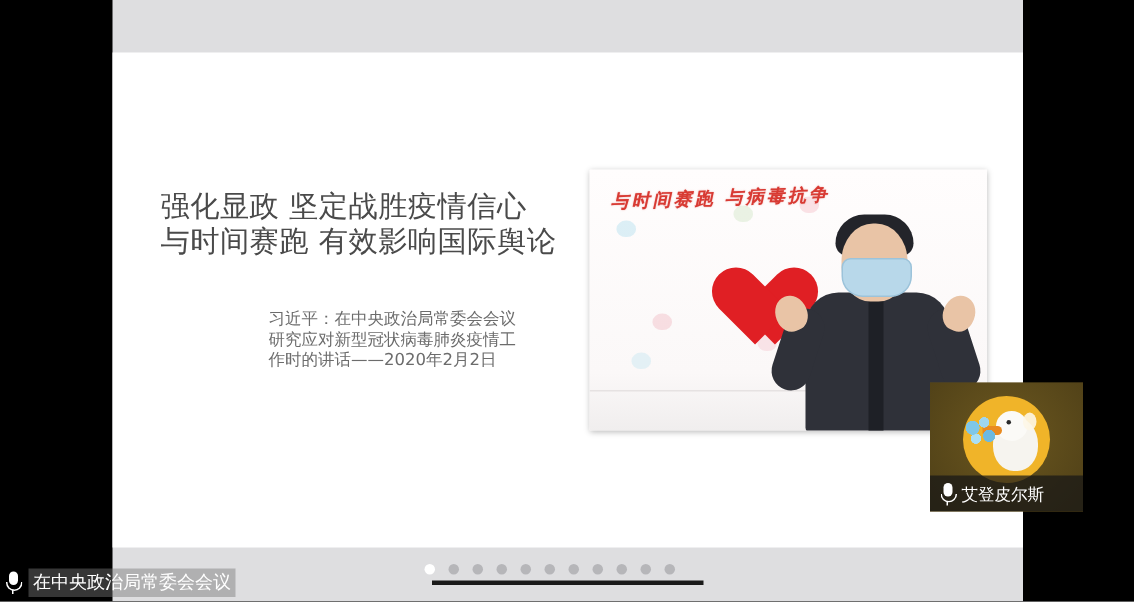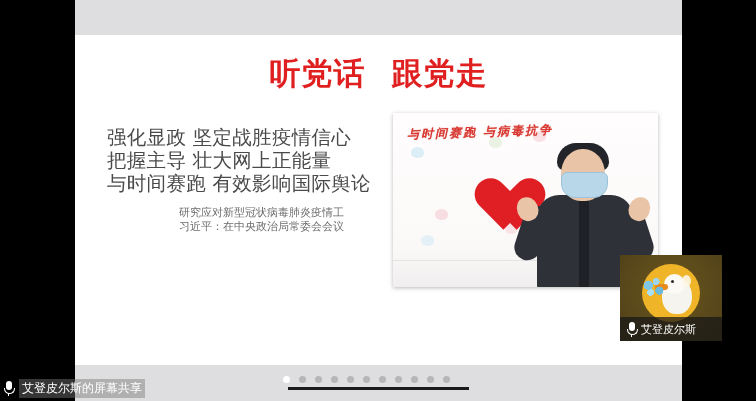--- a/index.html
+++ b/index.html
@@ -120,33 +120,30 @@
 </style>
 </head>
 <body>
 
 <div class="app">
 
   <div class="share-region"></div>
 
   <div class="slide">
 
-    <div class="slide-title">
-      <span>听党话</span><span class="gap"></span><span>跟党走</span>
-    </div>
 
     <div class="body-block">
       <div class="body-line">强化显政 坚定战胜疫情信心</div>
-      <div class="body-line">把握主导 壮大网上正能量</div>
       <div class="body-line">与时间赛跑 有效影响国际舆论</div>
     </div>
 
     <div class="cite-block">
+      <div class="cite-line">习近平：在中央政治局常委会会议</div>
       <div class="cite-line">研究应对新型冠状病毒肺炎疫情工</div>
-      <div class="cite-line">习近平：在中央政治局常委会会议</div>
+      <div class="cite-line">作时的讲话——2020年2月2日</div>
     </div>
 
     <div class="photo">
       <div class="wall"></div>
       <div class="pet" style="left:18px;top:34px;background:#bfe3f0;"></div>
       <div class="pet" style="left:42px;top:96px;background:#f3c6cd;"></div>
       <div class="pet" style="left:96px;top:24px;background:#d9e9cf;"></div>
       <div class="pet" style="left:140px;top:18px;background:#f5cbd2;"></div>
       <div class="pet" style="left:150px;top:86px;background:#cfe7f2;"></div>
       <div class="pet" style="left:28px;top:122px;background:#cfe9f3;"></div>
@@ -185,21 +182,21 @@
       <span class="tile-name">艾登皮尔斯</span>
     </div>
   </div>
 
   <div class="share-label">
     <span class="mic">
       <span class="cap"></span>
         <span class="arc"></span>
         <span class="stem"></span>
     </span>
-    <span class="share-text">艾登皮尔斯的屏幕共享</span>
+    <span class="share-text">在中央政治局常委会会议</span>
   </div>
 
   <div class="dots">
       <span class="dot active"></span>
       <span class="dot"></span>
       <span class="dot"></span>
       <span class="dot"></span>
       <span class="dot"></span>
       <span class="dot"></span>
       <span class="dot"></span>

